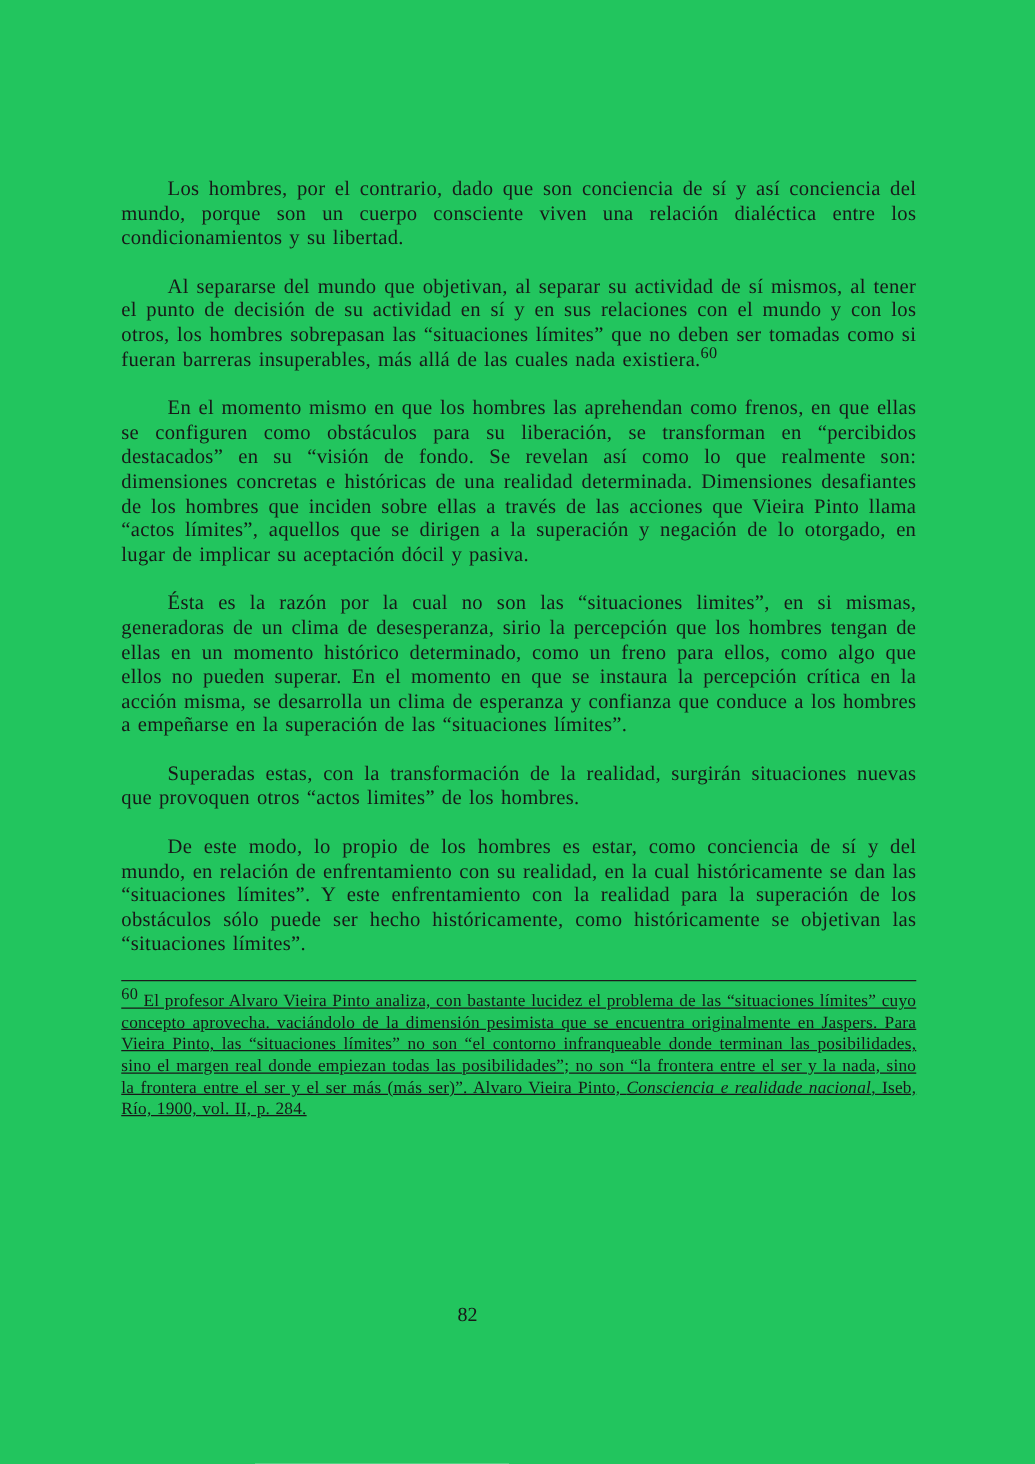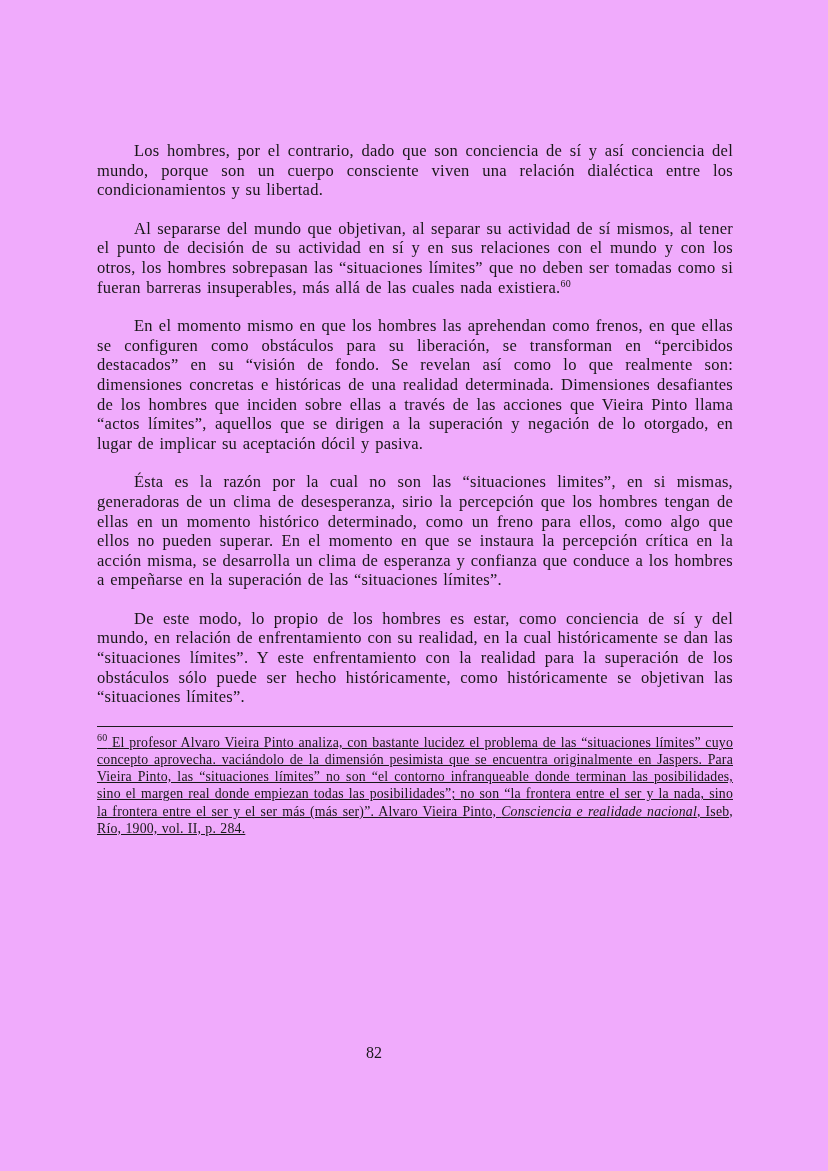--- a/index.html
+++ b/index.html
@@ -14,39 +14,39 @@
     font-family: "Liberation Serif", "DejaVu Serif", serif;
     color: #181818;
     position: relative;
   }
   .page {
     position: absolute;
     top: 0;
     left: 0;
     width: 828px;
     height: 1171px;
-    background: #f0abfc;
+    background: #22c55e;
   }
   .content {
     position: absolute;
     top: 141px;
     left: 97px;
     width: 636px;
   }
   p.body-para {
     margin: 0 0 19px 0;
     font-size: 16.5px;
     line-height: 19.6px;
     text-align: justify;
     text-indent: 37px;
     letter-spacing: 0.25px;
     word-spacing: 1.2px;
   }
   sup.ref {
-    font-size: 10px;
+    font-size: 13px;
     line-height: 0;
     vertical-align: super;
   }
   hr.footnote-rule {
     border: 0;
     border-top: 1.5px solid #1c1c1c;
     margin: 2px 0 7px 0;
     width: 100%;
   }
   p.footnote {
@@ -79,20 +79,21 @@
 
     <p class="body-para"><span>Los hombres, por el contrario, dado que son conciencia de sí y así conciencia del mundo, porque son un cuerpo consciente viven una relación dialéctica entre los condicionamientos y su libertad.</span></p>
 
     <p class="body-para"><span>Al separarse del mundo que objetivan, al separar su actividad de sí mismos, al tener el punto de decisión de su actividad en sí y en sus relaciones con el mundo y con los otros, los hombres sobrepasan las “situaciones límites” que no deben ser tomadas como si fueran barreras insuperables, más allá de las cuales nada existiera.</span><sup class="ref">60</sup></p>
 
     <p class="body-para"><span>En el momento mismo en que los hombres las aprehendan como frenos, en que ellas se configuren como obstáculos para su liberación, se transforman en “percibidos destacados” en su “visión de fondo. Se revelan así como lo que realmente son: dimensiones concretas e históricas de una realidad determinada. Dimensiones desafiantes de los hombres que inciden sobre ellas a través de las acciones que Vieira Pinto llama “actos límites”, aquellos que se dirigen a la superación y negación de lo otorgado, en lugar de implicar su aceptación dócil y pasiva.</span></p>
 
     <p class="body-para"><span>Ésta es la razón por la cual no son las “situaciones limites”, en si mismas, generadoras de un clima de desesperanza, sirio la percepción que los hombres tengan de ellas en un momento histórico determinado, como un freno para ellos, como algo que ellos no pueden superar. En el momento en que se instaura la percepción crítica en la acción misma, se desarrolla un clima de esperanza y confianza que conduce a los hombres a empeñarse en la superación de las “situaciones límites”.</span></p>
 
 
+    <p class="body-para"><span>Superadas estas, con la transformación de la realidad, surgirán situaciones nuevas que provoquen otros “actos limites” de los hombres.</span></p>
 
     <p class="body-para"><span>De este modo, lo propio de los hombres es estar, como conciencia de sí y del mundo, en relación de enfrentamiento con su realidad, en la cual históricamente se dan las “situaciones límites”. Y este enfrentamiento con la realidad para la superación de los obstáculos sólo puede ser hecho históricamente, como históricamente se objetivan las “situaciones límites”.</span></p>
 
     <hr class="footnote-rule">
 
     <p class="footnote"><sup class="ref">60</sup><span> El profesor Alvaro Vieira Pinto analiza, con bastante lucidez el problema de las “situaciones límites” cuyo concepto aprovecha. vaciándolo de la dimensión pesimista que se encuentra originalmente en Jaspers. Para Vieira Pinto, las “situaciones límites” no son “el contorno infranqueable donde terminan las posibilidades, sino el margen real donde empiezan todas las posibilidades”; no son “la frontera entre el ser y la nada, sino la frontera entre el ser y el ser más (más ser)”. Alvaro Vieira Pinto, </span><em>Consciencia e realidade nacional</em><span>, Iseb, Río, 1900, vol. II, p. 284.</span></p>
 
   </div>
 
   <div class="page-number">82</div>

